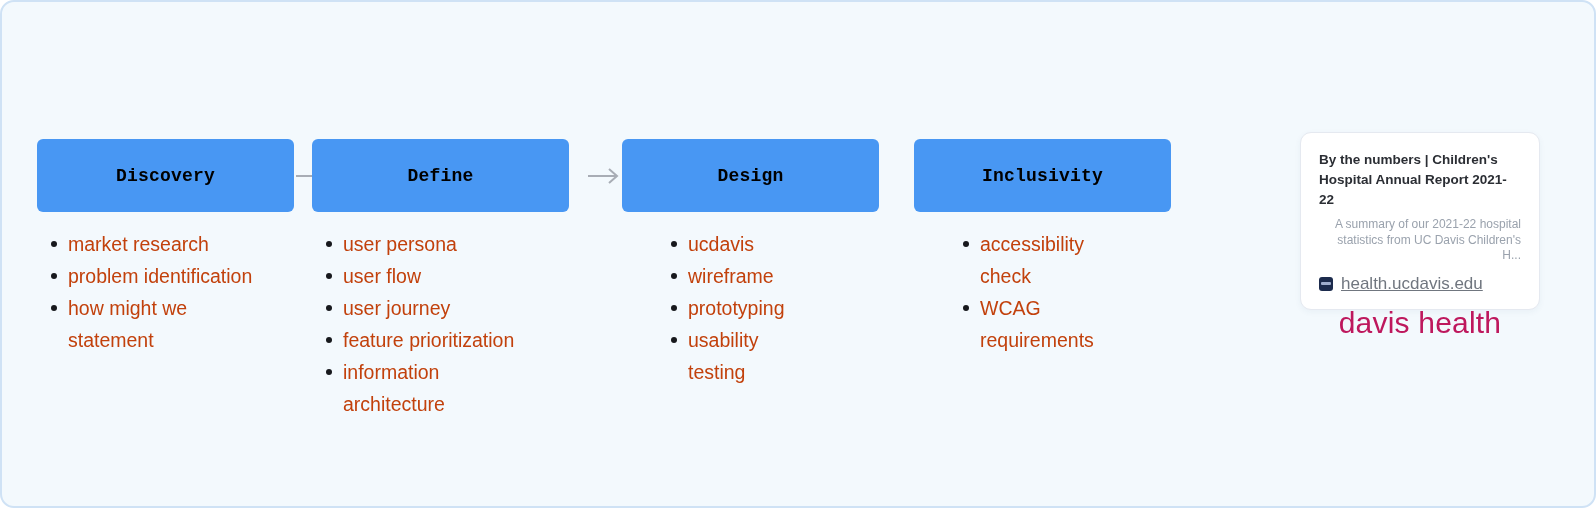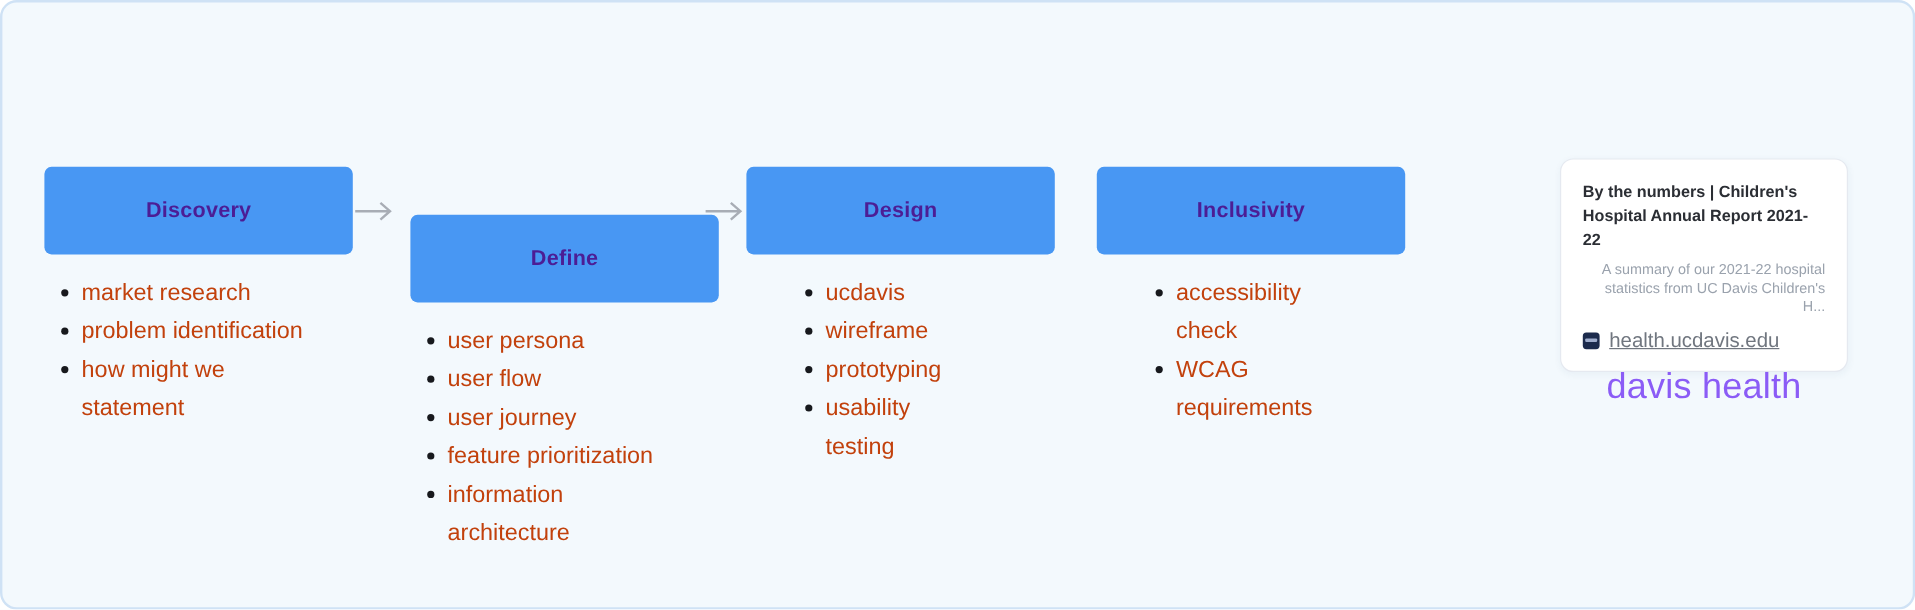--- a/index.html
+++ b/index.html
@@ -23,36 +23,37 @@
     background: #f3f9fd;
     border: 2px solid #cfe2f5;
     border-radius: 14px;
   }
   .stage {
     position: absolute;
     top: 137px;
     width: 257px;
   }
   .stage-1 { left: 35px; }
-  .stage-2 { left: 340px; margin-top: 40px; }
+  .stage-2 { left: 310px; }
   .stage-3 { left: 620px; }
   .stage-4 { left: 912px; }
   .stage-header {
     height: 73px;
     background: #4897f3;
     border-radius: 6px;
     display: flex;
     align-items: center;
     justify-content: center;
   }
   .stage-label {
-    color: #4c1d95;
+    color: #000000;
     font-weight: bold;
     font-size: 18px;
     letter-spacing: 0.2px;
+    font-family: Liberation Mono, monospace;
   }
   .stage-list {
     margin: 16px 0 0 0;
     padding: 0 0 0 13px;
     list-style: none;
     font-size: 19.5px;
     line-height: 32px;
     color: #c2410c;
   }
   .stage-3 .stage-list,
@@ -139,21 +140,21 @@
     cursor: pointer;
   }
   .wordmark {
     position: absolute;
     left: 1298px;
     top: 304px;
     width: 240px;
     text-align: center;
     font-size: 30px;
     font-weight: 500;
-    color: #8b5cf6;
+    color: #be185d;
     letter-spacing: 0.2px;
   }
 </style>
 </head>
 <body>
 
 <div class="stage-wrap">
   <div class="board">
 
     <div class="stage stage-1">

